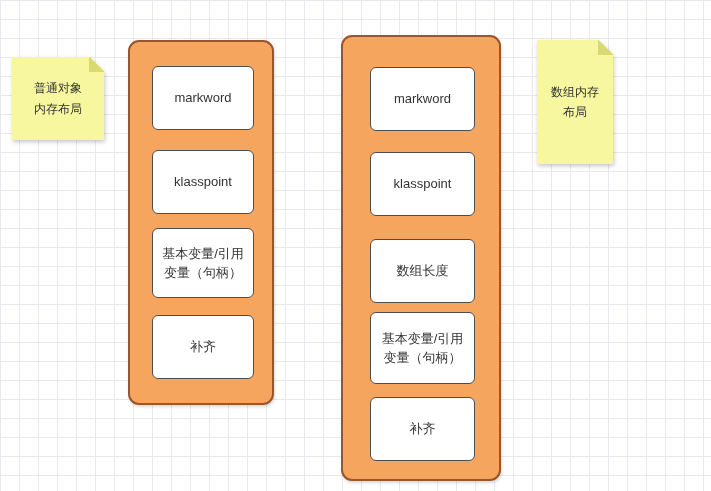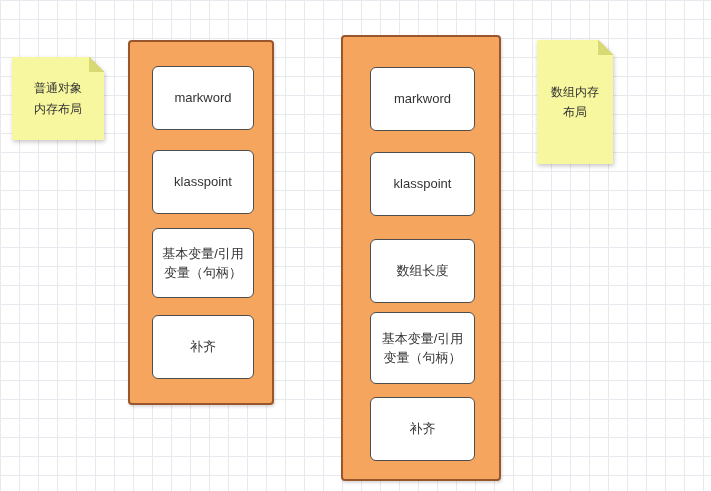--- a/index.html
+++ b/index.html
@@ -38,21 +38,21 @@
     background:linear-gradient(to bottom left, rgba(0,0,0,0) 49%, #d9d974 50%);
   }
   .note-left  { left:12px;  top:57px; width:92px; height:83px;  padding:0 17px; }
   .note-right { left:537px; top:40px; width:76px; height:124px; padding:0 11px; }
 
   
   .container {
     position:absolute;
     background:#f5a55e;
     border:2px solid #99552b;
-    border-radius:4px;
+    border-radius:11px;
     box-shadow:1px 2px 3px rgba(0,0,0,0.15);
   }
   .container-left  { left:128px; top:40px; width:146px; height:365px; }
   .container-right { left:341px; top:35px; width:160px; height:446px; }
 
   
   .cell {
     position:absolute;
     background:#ffffff;
     border:1px solid #4d4d4d;

